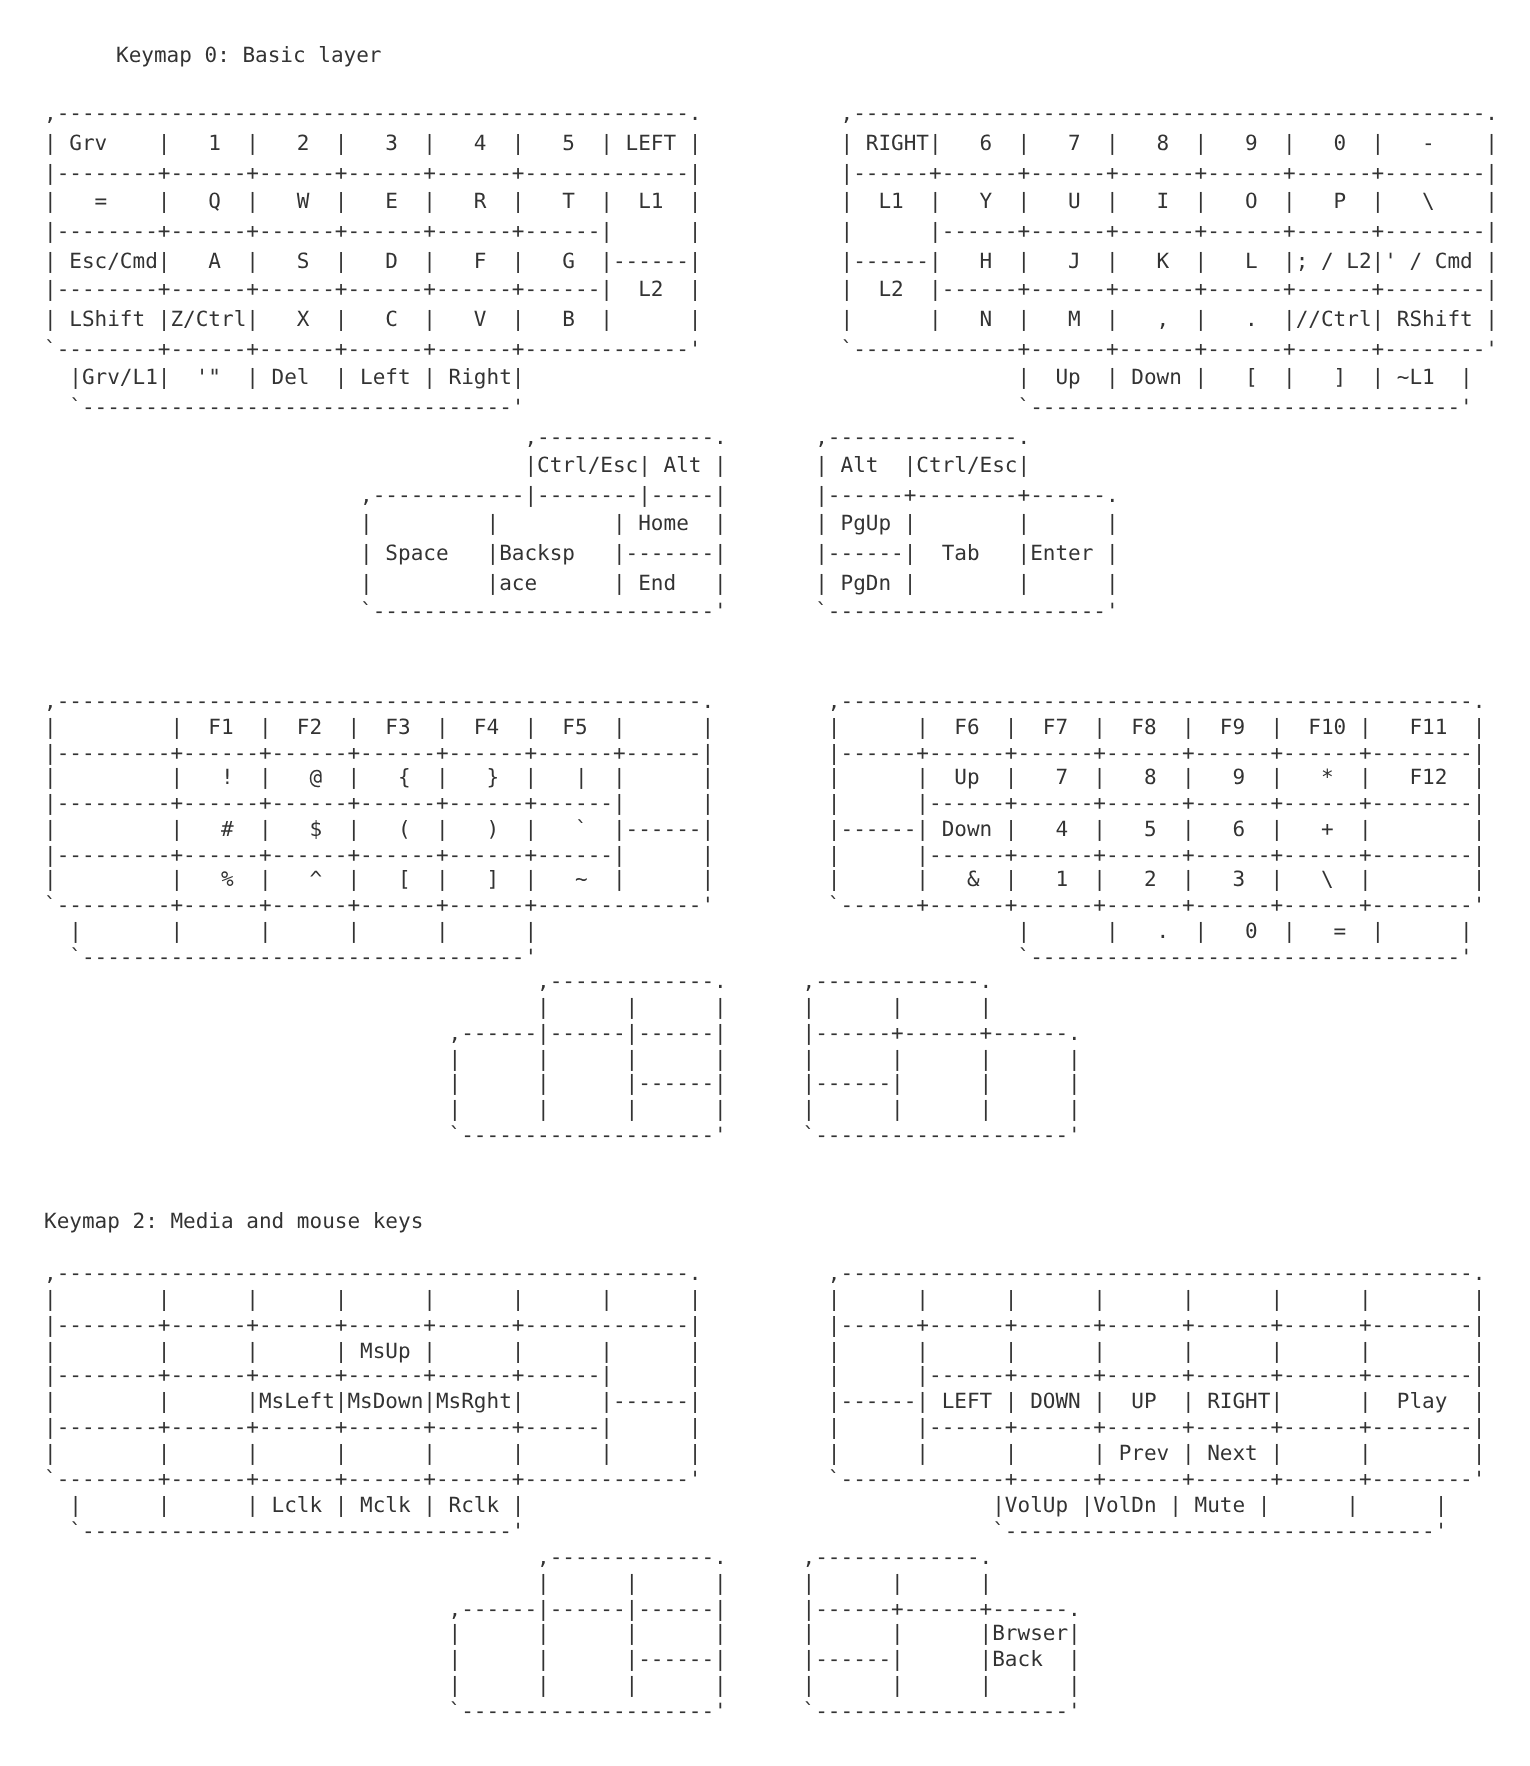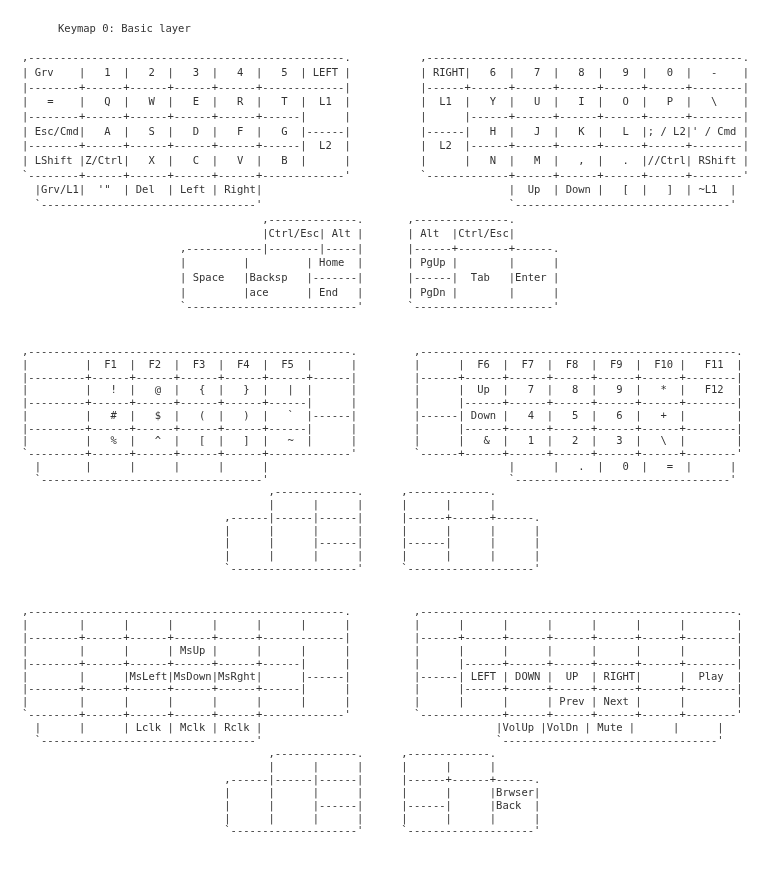--- a/index.html
+++ b/index.html
@@ -77,20 +77,21 @@
                                        ,-------------.      ,-------------.
                                        |      |      |      |      |      |
                                 ,------|------|------|      |------+------+------.
                                 |      |      |      |      |      |      |      |
                                 |      |      |------|      |------|      |      |
                                 |      |      |      |      |      |      |      |
                                 `--------------------'      `--------------------'</pre>
   </section>
 
   <section class="keymap-block" id="keymap-2">
+    <div class="km-title">Keymap 2: Media and mouse keys</div>
     <pre class="km-art">,--------------------------------------------------.          ,--------------------------------------------------.
 |        |      |      |      |      |      |      |          |      |      |      |      |      |      |        |
 |--------+------+------+------+------+-------------|          |------+------+------+------+------+------+--------|
 |        |      |      | MsUp |      |      |      |          |      |      |      |      |      |      |        |
 |--------+------+------+------+------+------|      |          |      |------+------+------+------+------+--------|
 |        |      |MsLeft|MsDown|MsRght|      |------|          |------| LEFT | DOWN |  UP  | RIGHT|      |  Play  |
 |--------+------+------+------+------+------|      |          |      |------+------+------+------+------+--------|
 |        |      |      |      |      |      |      |          |      |      |      | Prev | Next |      |        |
 `--------+------+------+------+------+-------------'          `-------------+------+------+------+------+--------'
   |      |      | Lclk | Mclk | Rclk |                                     |VolUp |VolDn | Mute |      |      |

